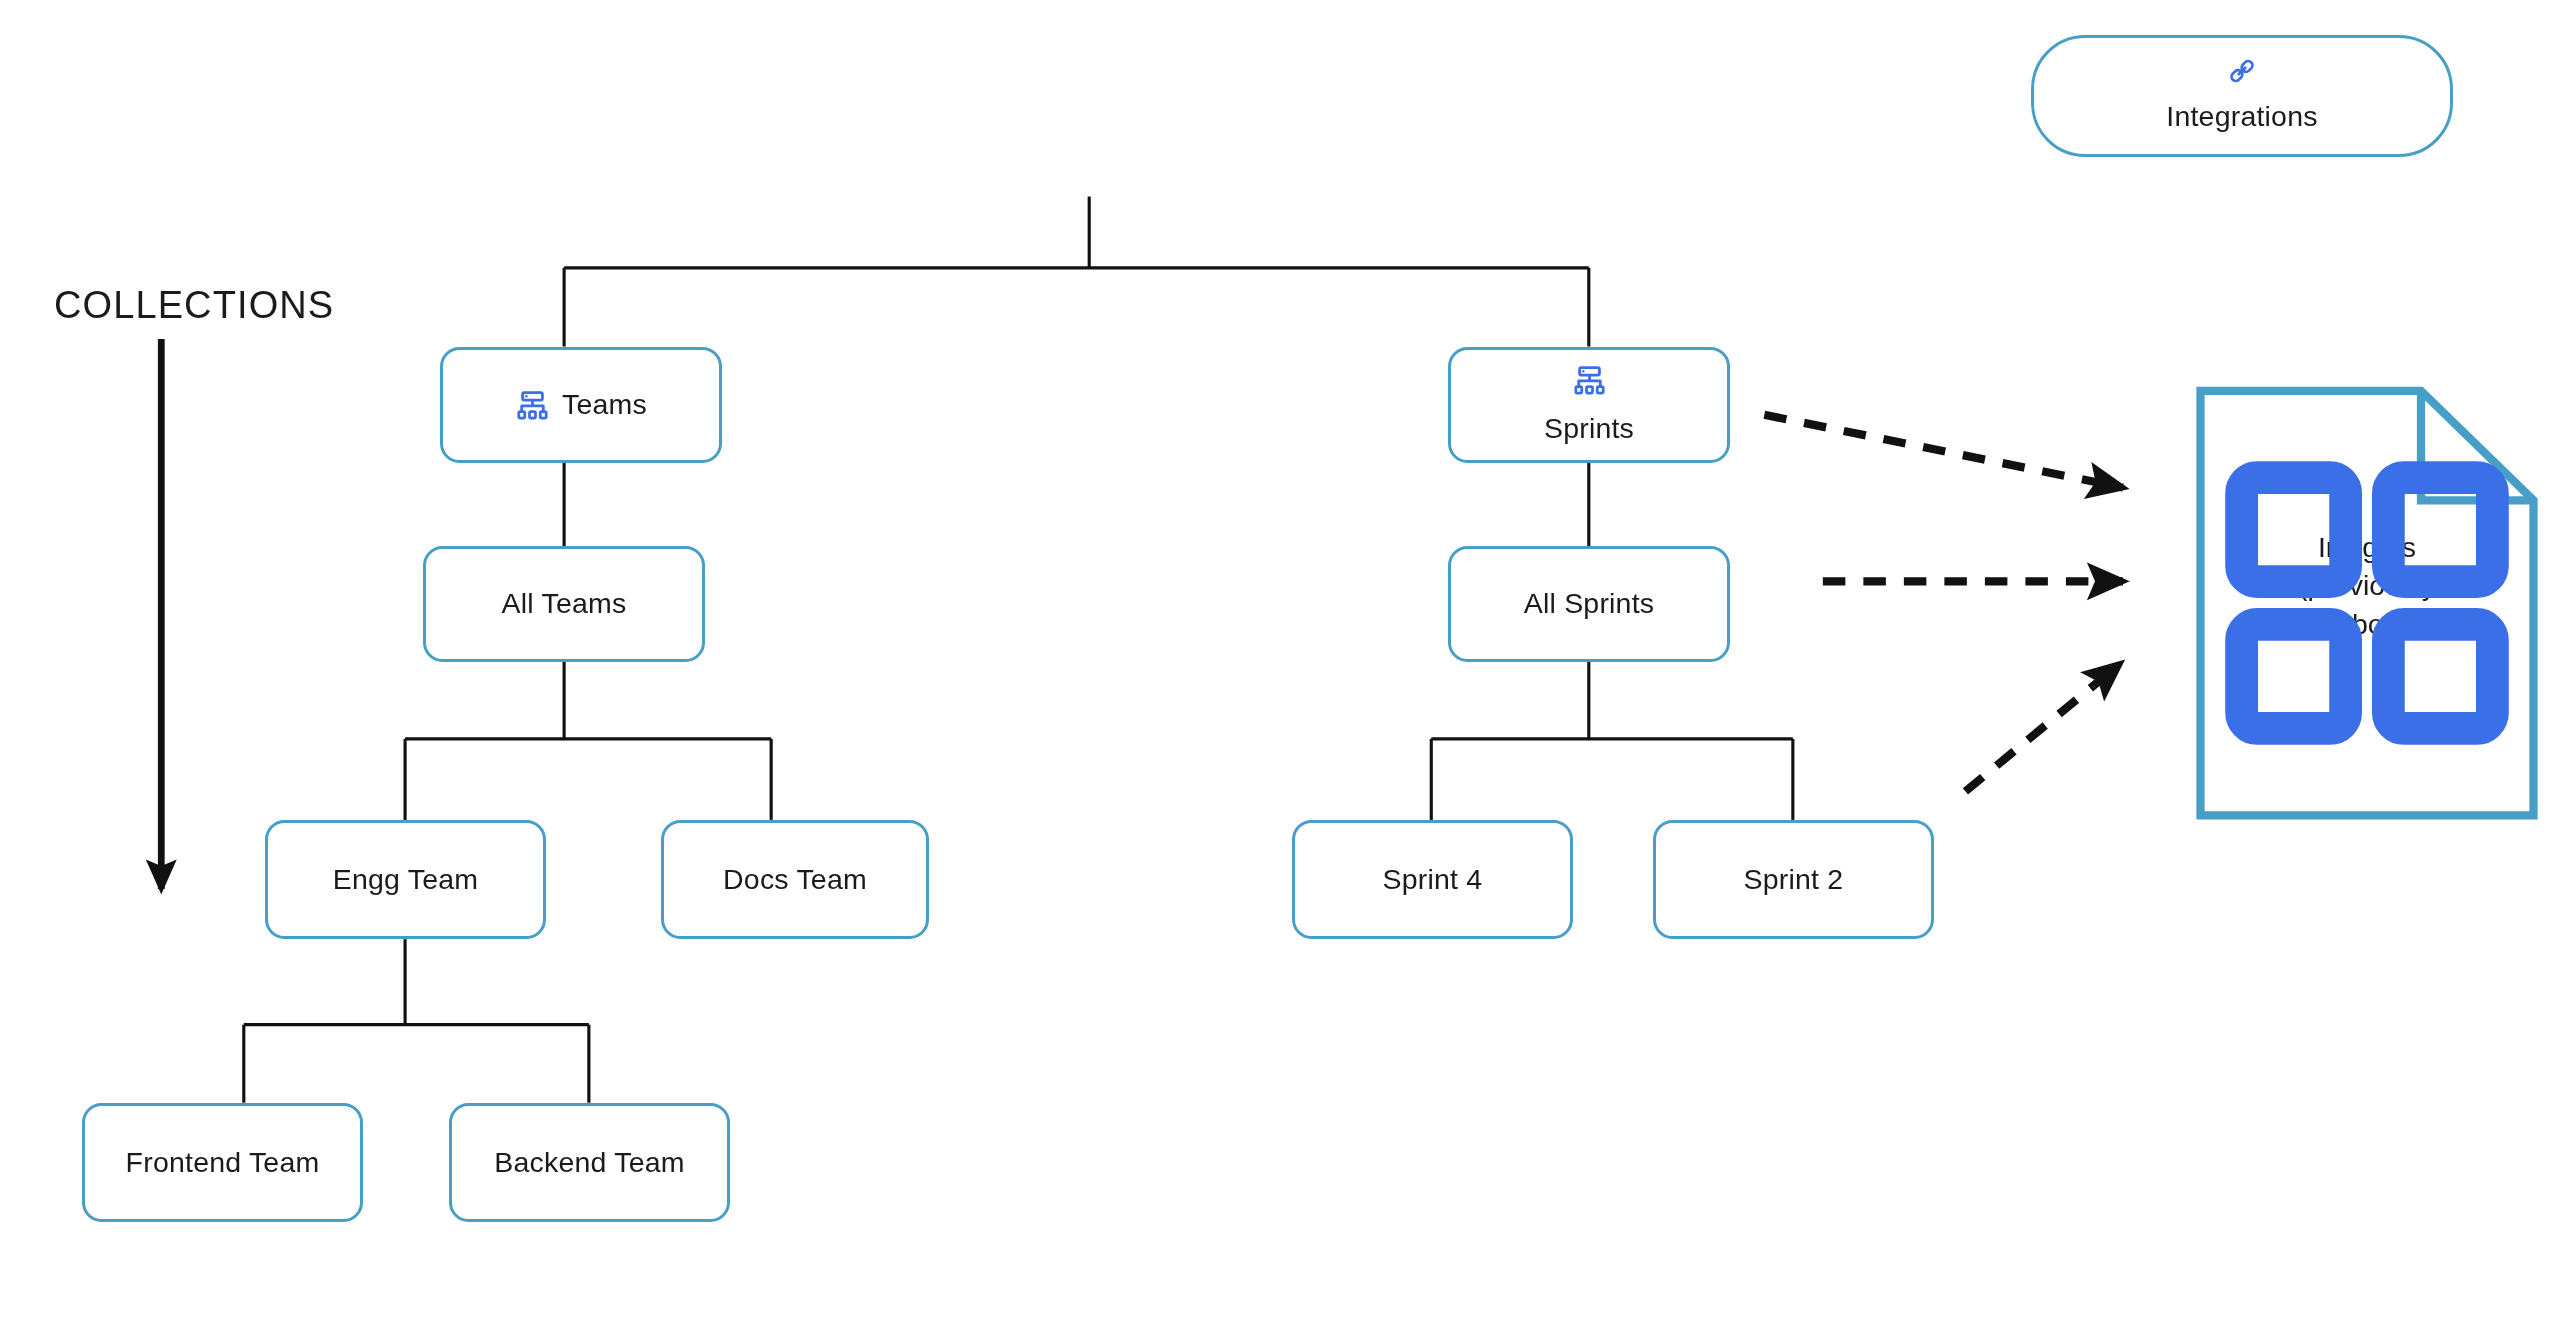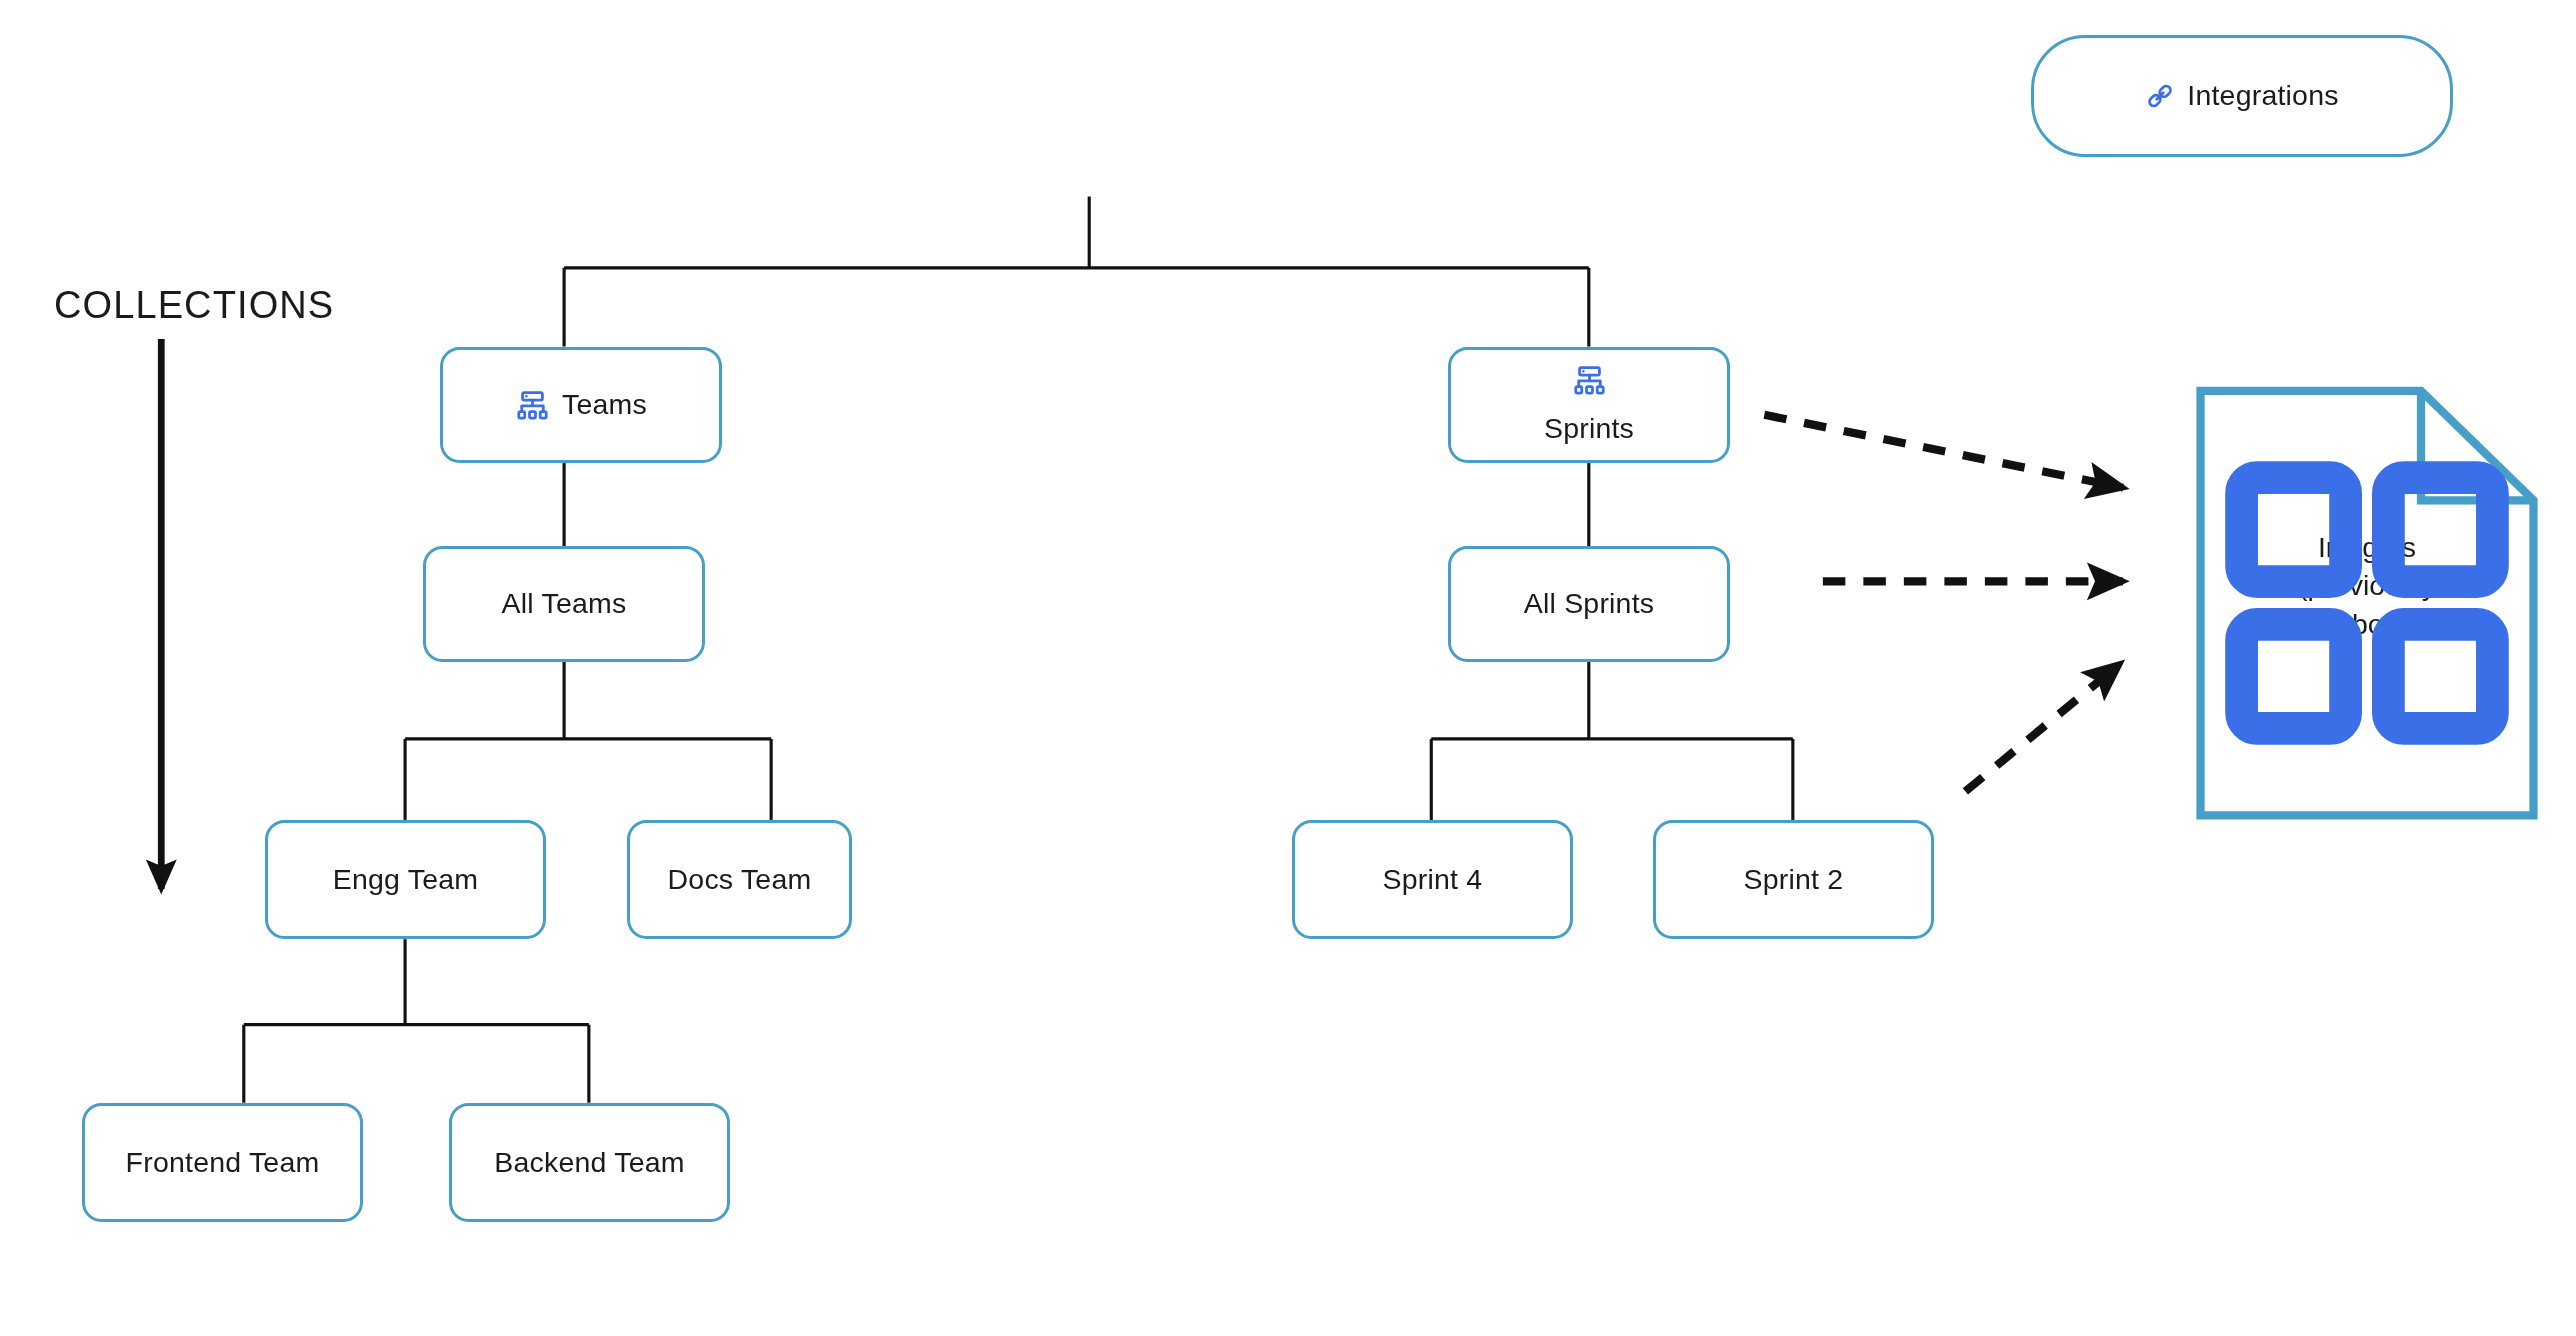--- a/index.html
+++ b/index.html
@@ -46,20 +46,21 @@
     z-index: 3;
   }
   .node .node-label {
     white-space: pre-line;
   }
   .node.with-icon {
     gap: 12px;
   }
   .node.pill {
     border-radius: 54px;
+    flex-direction: column;
   }
 
   
   #collections-label {
     position: absolute;
     left: 54px;
     top: 284px;
     font-size: 38px;
     color: #1b1b1b;
     letter-spacing: 1.1px;
@@ -210,21 +211,21 @@
   </div>
 
   <div class="node" style="left:423px; top:546px; width:282px; height:116px;">
     <span class="node-label">All Teams</span>
   </div>
 
   <div class="node" style="left:265px; top:820px; width:281px; height:119px;">
     <span class="node-label">Engg Team</span>
   </div>
 
-  <div class="node" style="left:627px; top:820px; width:225px; height:119px;">
+  <div class="node" style="left:661px; top:820px; width:268px; height:119px;">
     <span class="node-label">Docs Team</span>
   </div>
 
   <div class="node" style="left:1292px; top:820px; width:281px; height:119px;">
     <span class="node-label">Sprint 4</span>
   </div>
 
   <div class="node" style="left:1653px; top:820px; width:281px; height:119px;">
     <span class="node-label">Sprint 2</span>
   </div>

